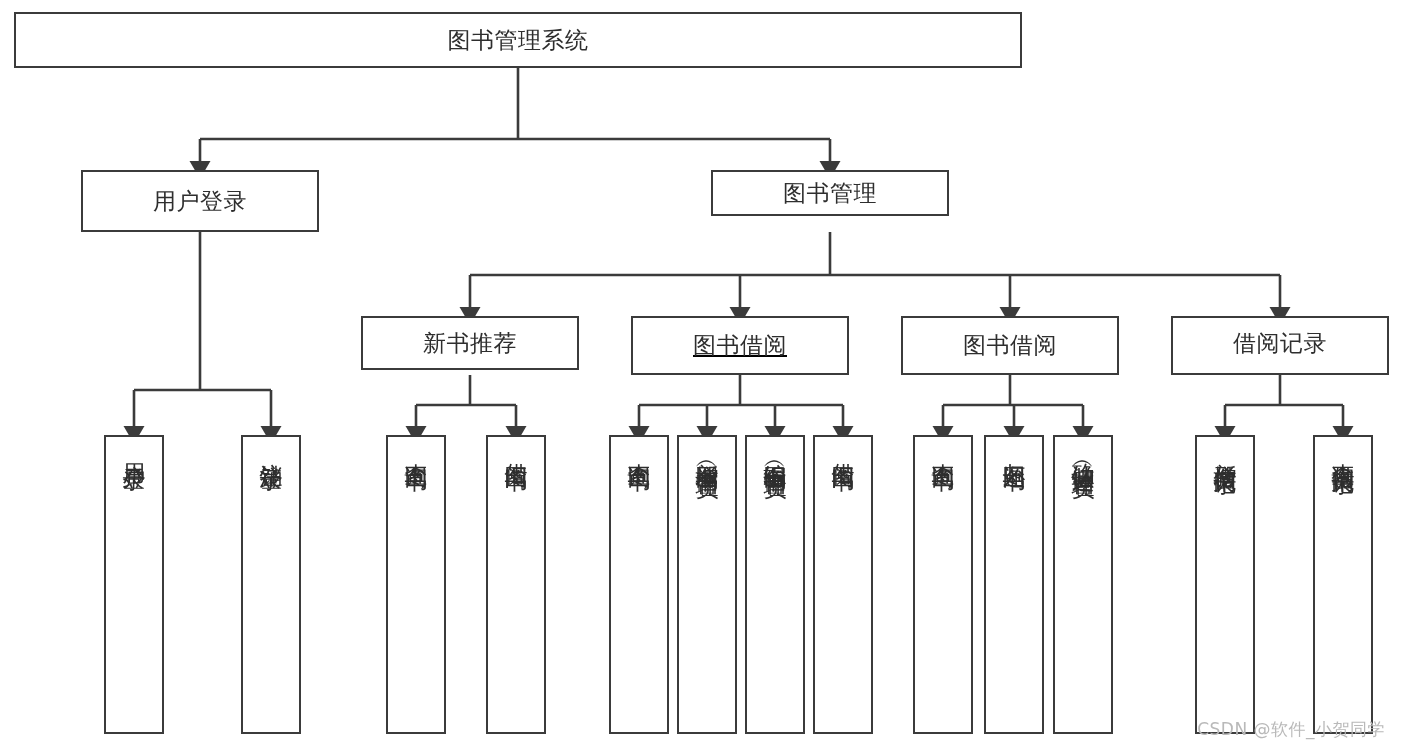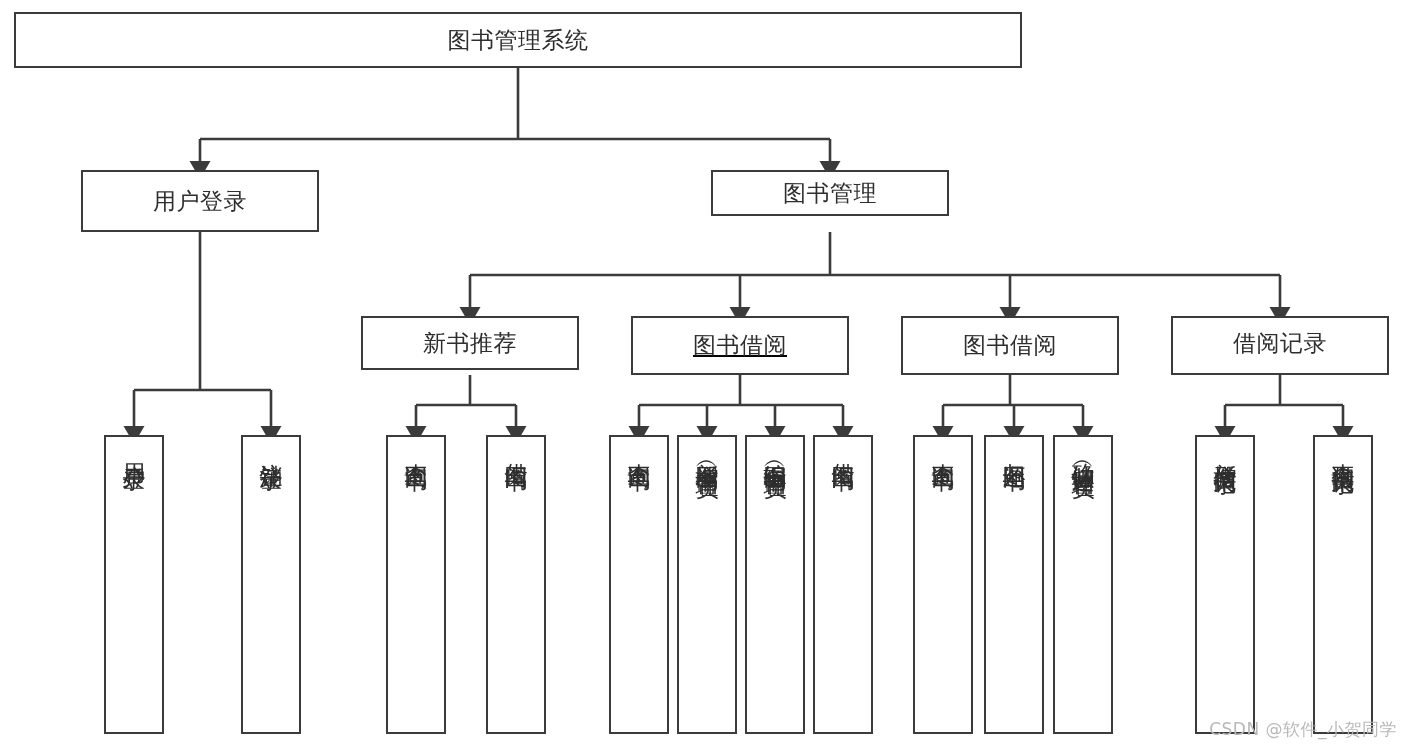--- a/index.html
+++ b/index.html
@@ -52,21 +52,21 @@
   .node.vertical .node-label {
     writing-mode: vertical-rl;
     text-orientation: upright;
     font-size: 23px;
     letter-spacing: 2px;
     line-height: 1;
     display: block;
   }
   #watermark {
     position: absolute;
-    right: 8px;
+    right: 20px;
     bottom: 6px;
     font-size: 17px;
     color: #b9b9b9;
     letter-spacing: 0.5px;
     white-space: nowrap;
     pointer-events: none;
   }
 </style>
 </head>
 <body>

